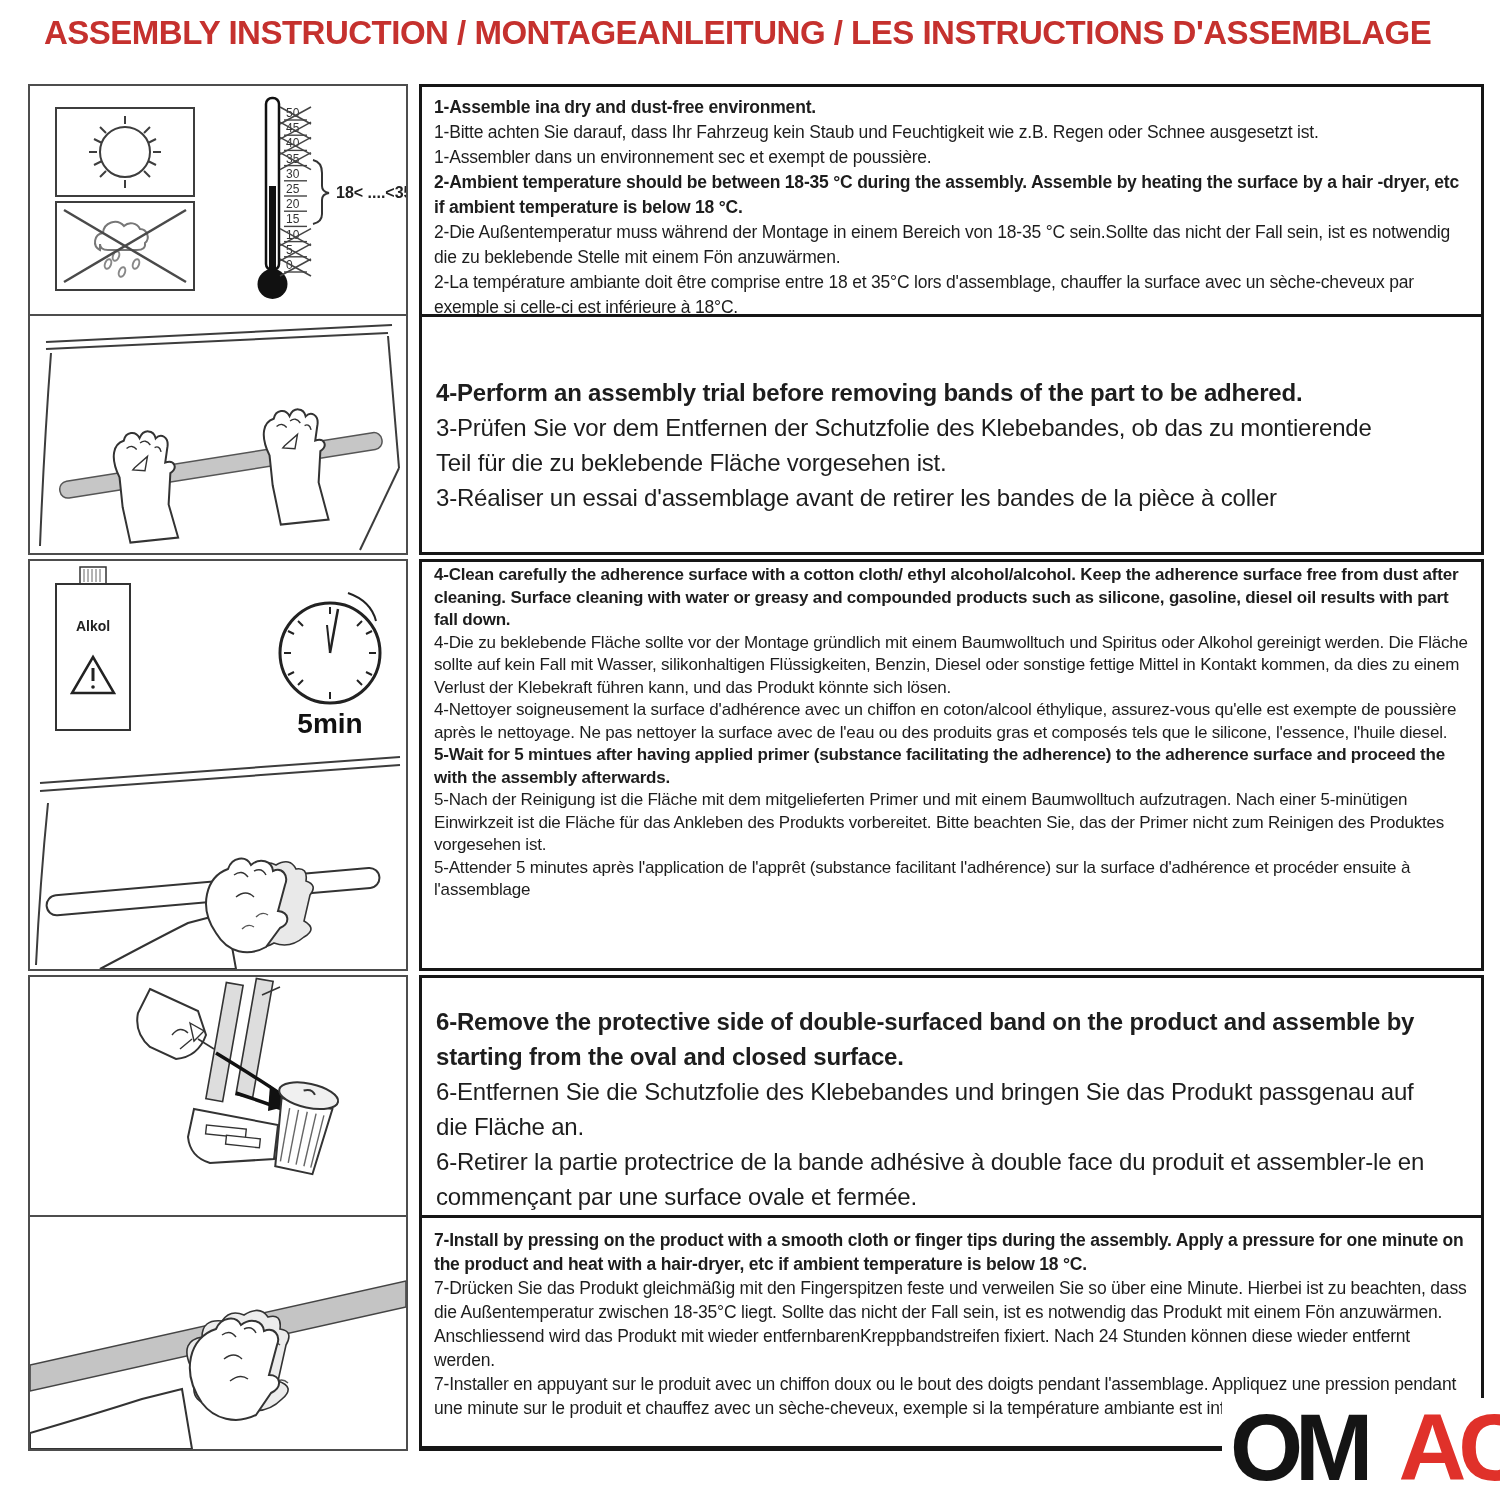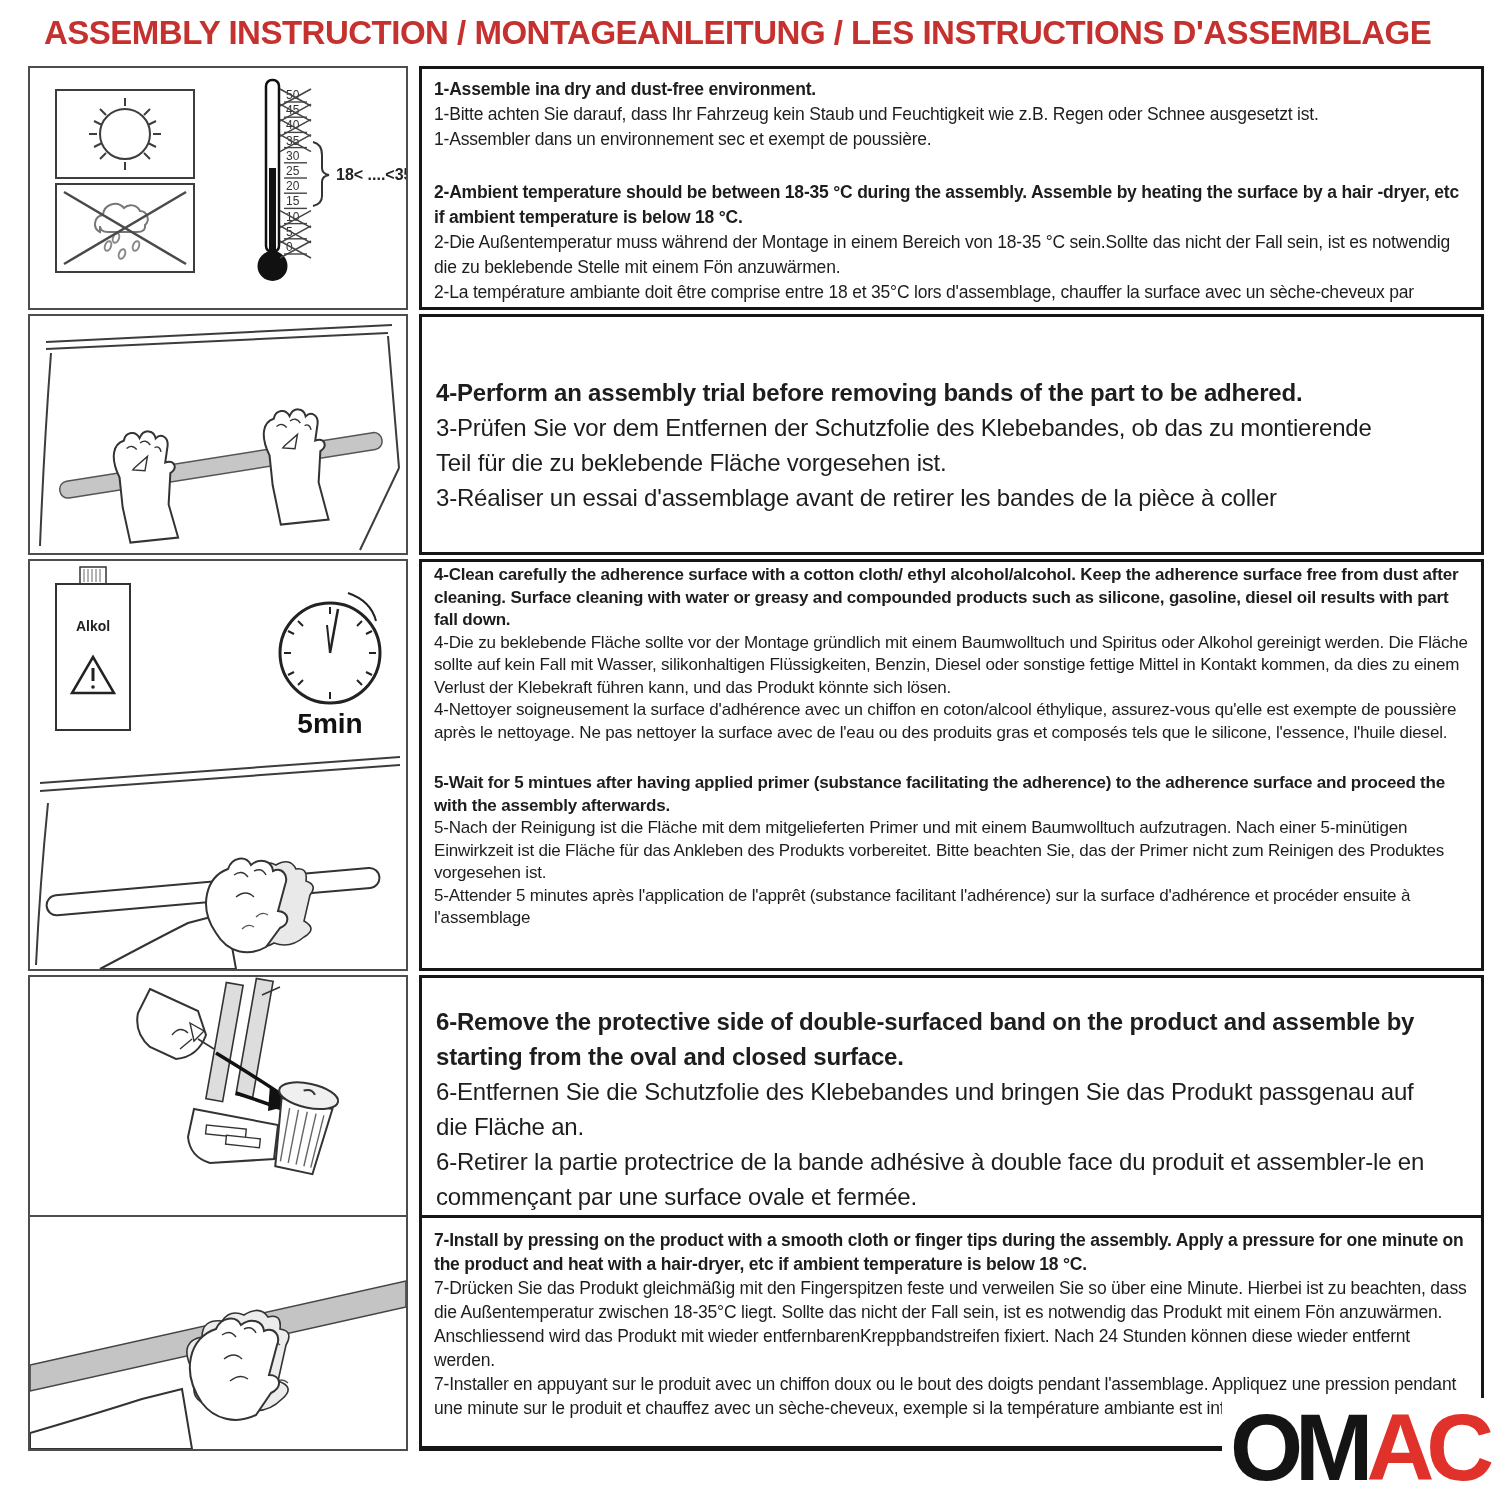--- a/index.html
+++ b/index.html
@@ -5,47 +5,47 @@
   html,body{margin:0;padding:0;}
   body{
     width:1500px;height:1500px;position:relative;background:#ffffff;
     font-family:"Liberation Sans",sans-serif;color:#1d1d1d;
   }
   .page-title{
     position:absolute;left:44px;top:14px;width:1440px;
     font-size:33px;font-weight:700;letter-spacing:-0.5px;color:#c5312e;white-space:nowrap;
   }
   .row{position:absolute;left:0;width:1500px;}
-  .r1{top:66px;height:244px;border-radius:7px;}
+  .r1{top:84px;height:244px;border-radius:7px;}
   .r2{top:314px;height:241px;}
   .r3{top:559px;height:412px;}
   .r4{top:975px;height:298px;}
   .r5{top:1215px;height:236px;}
   .fig{
     position:absolute;left:28px;top:0;width:380px;height:100%;
     border:2px solid #4d4d4d;background:#fff;box-sizing:border-box;overflow:hidden;
   }
   .txt{
     position:absolute;left:419px;top:0;width:1065px;height:100%;
     border:3px solid #161616;background:#fff;box-sizing:border-box;overflow:hidden;
   }
   .r5 .txt{border-bottom-width:5px;}
   .para{margin:0;}
   .para.bold{font-weight:700;}
-  .para.gap{margin-top:28px;}
+  .para.gap{margin-top:0;}
   .t-small{padding:8px 12px 0 12px;font-size:17.5px;line-height:25px;letter-spacing:-0.2px;}
   .t-mid  {padding:2px 12px 0 12px;font-size:17px;line-height:22.5px;letter-spacing:-0.2px;}
   .t-big  {padding:58px 14px 0 14px;font-size:24px;line-height:35px;letter-spacing:-0.2px;}
   .t-big6 {padding:26px 14px 0 14px;font-size:24px;line-height:35px;letter-spacing:-0.2px;}
   .r2 .para{max-width:950px;}
   .r4 .para{max-width:1010px;}
   .r5 .t-small{padding-top:10px;line-height:24px;}
   .logo{
     position:absolute;left:1222px;top:1398px;width:278px;height:100px;background:#fff;
-    display:flex;align-items:center;justify-content:flex-start;padding-left:8px;box-sizing:border-box;
+    display:flex;align-items:center;justify-content:flex-start;padding-left:8px;box-sizing:border-box;gap:32px;
   }
   .logo span{font-size:94px;font-weight:700;letter-spacing:-8px;line-height:1;}
   .logo .lg-black{color:#141414;}
   .logo .lg-red{color:#e0312a;margin-left:1px;}
   svg{display:block;}
 </style>
 </head>
 <body>
 
 <div class="page-title">ASSEMBLY INSTRUCTION / MONTAGEANLEITUNG / LES INSTRUCTIONS D'ASSEMBLAGE</div>

